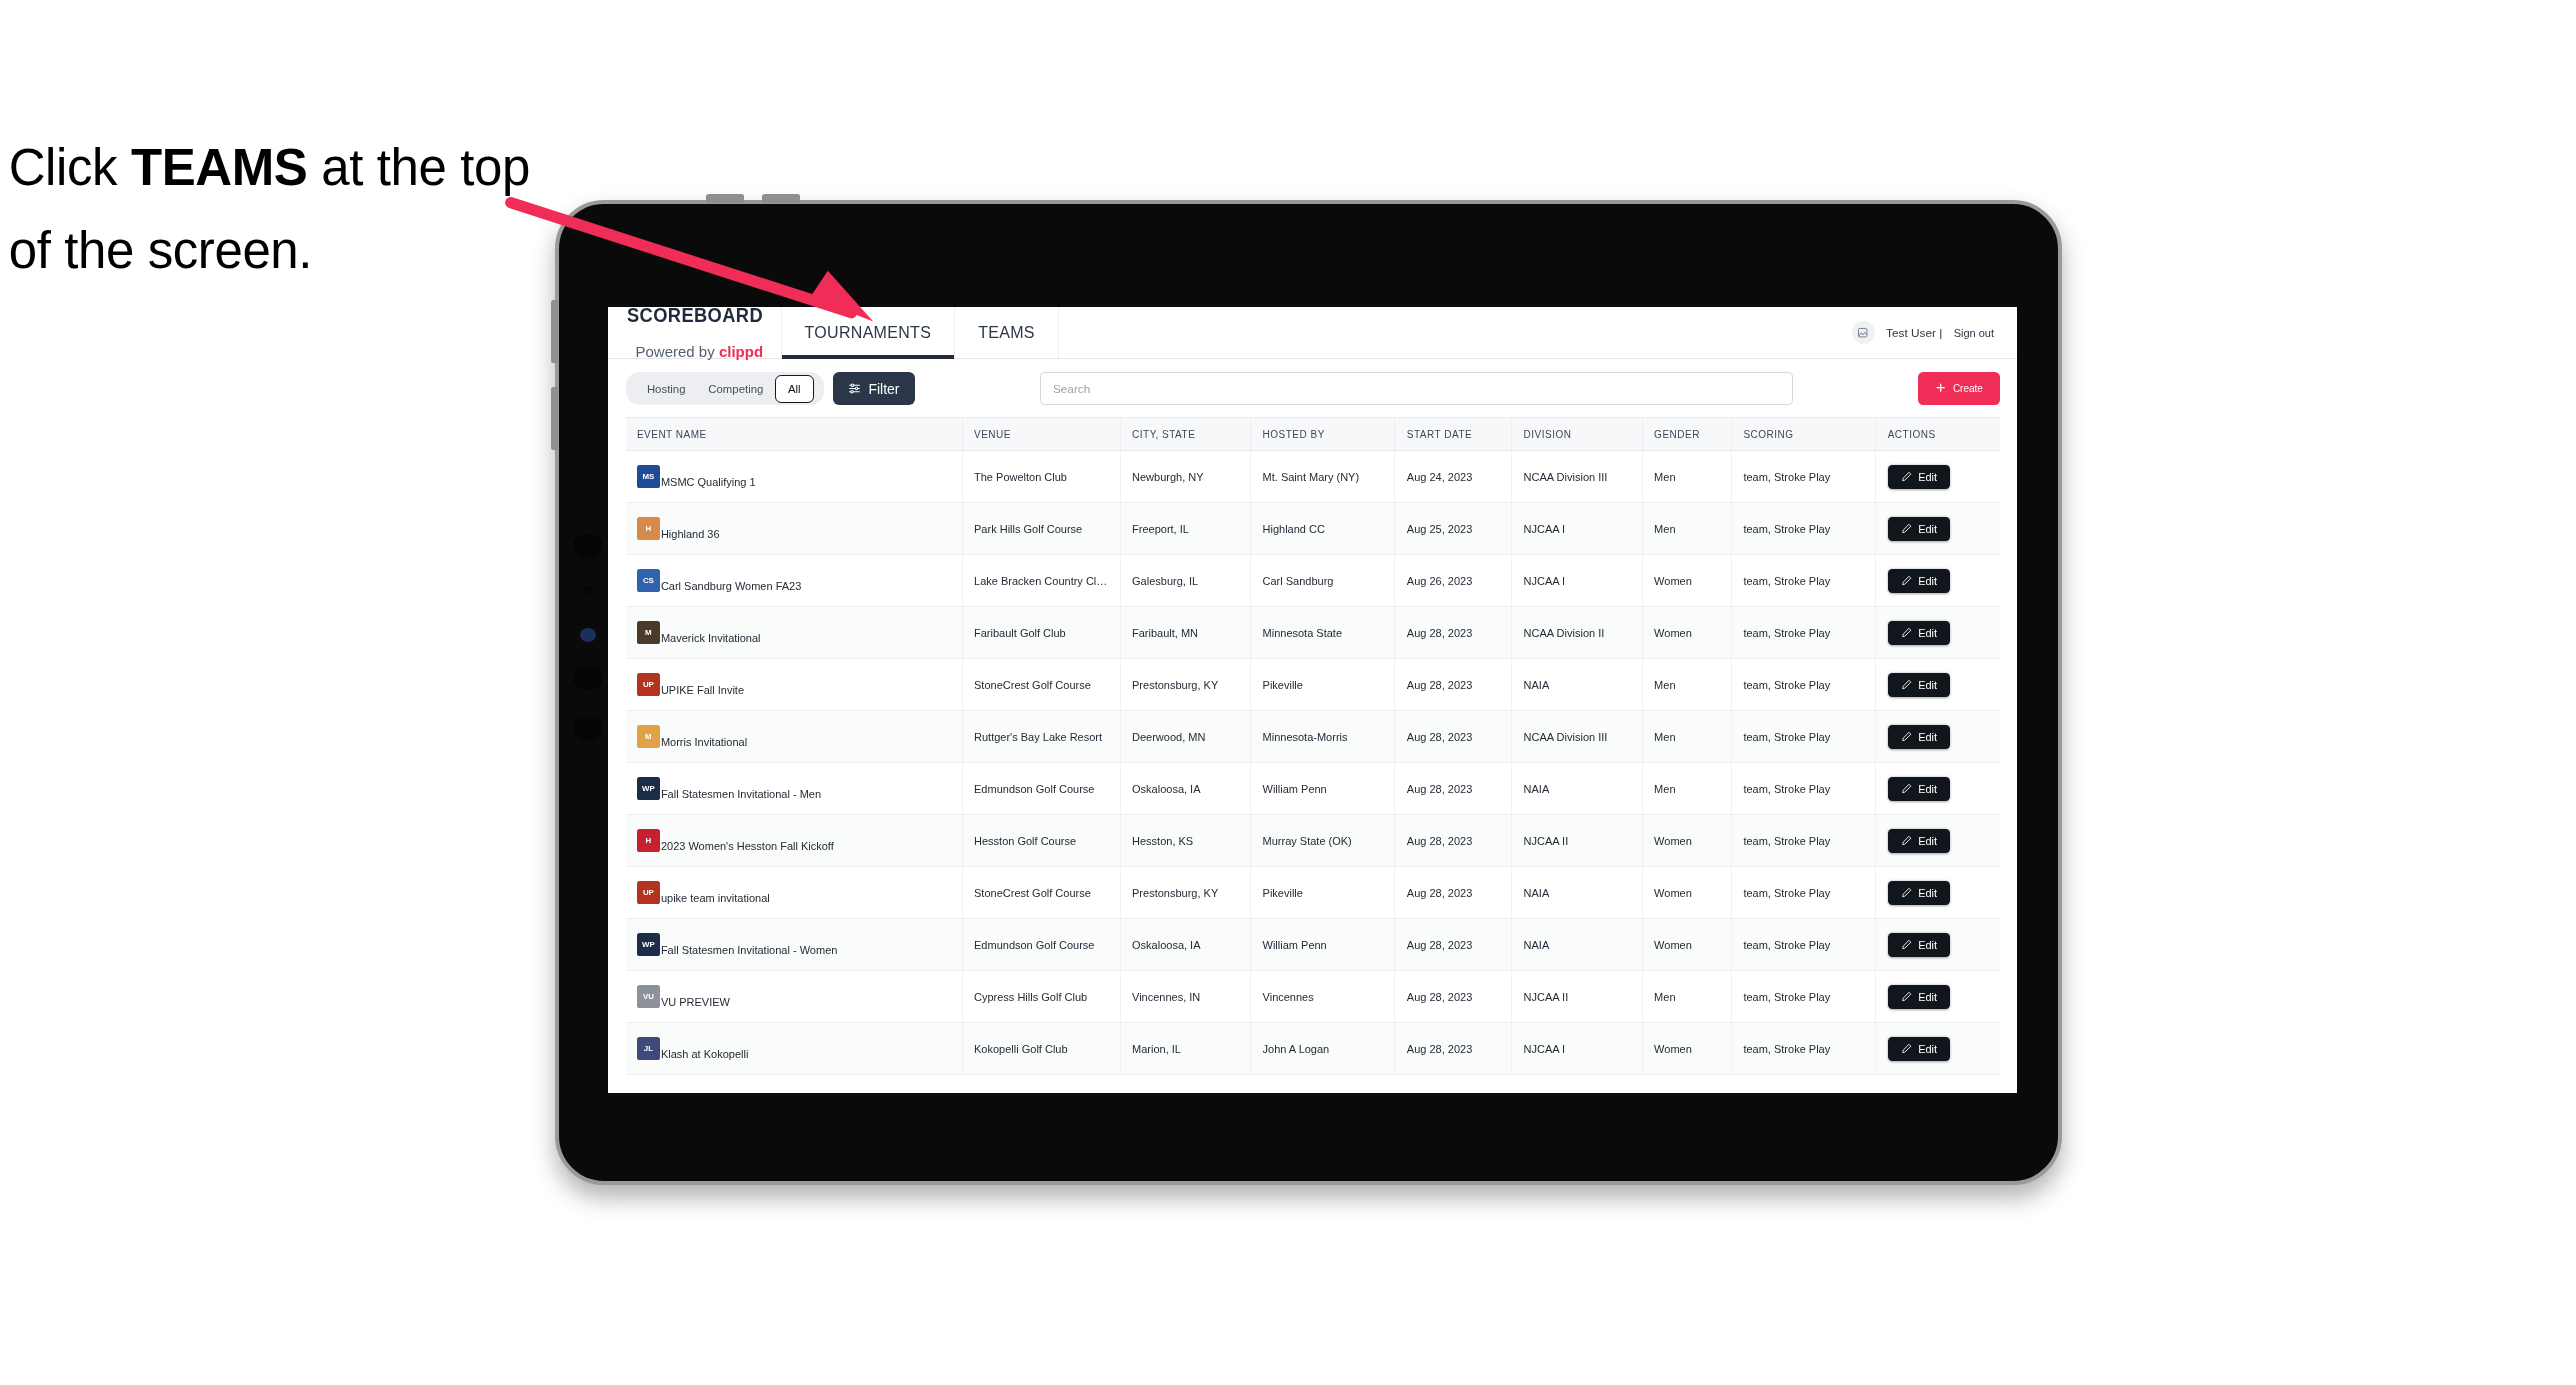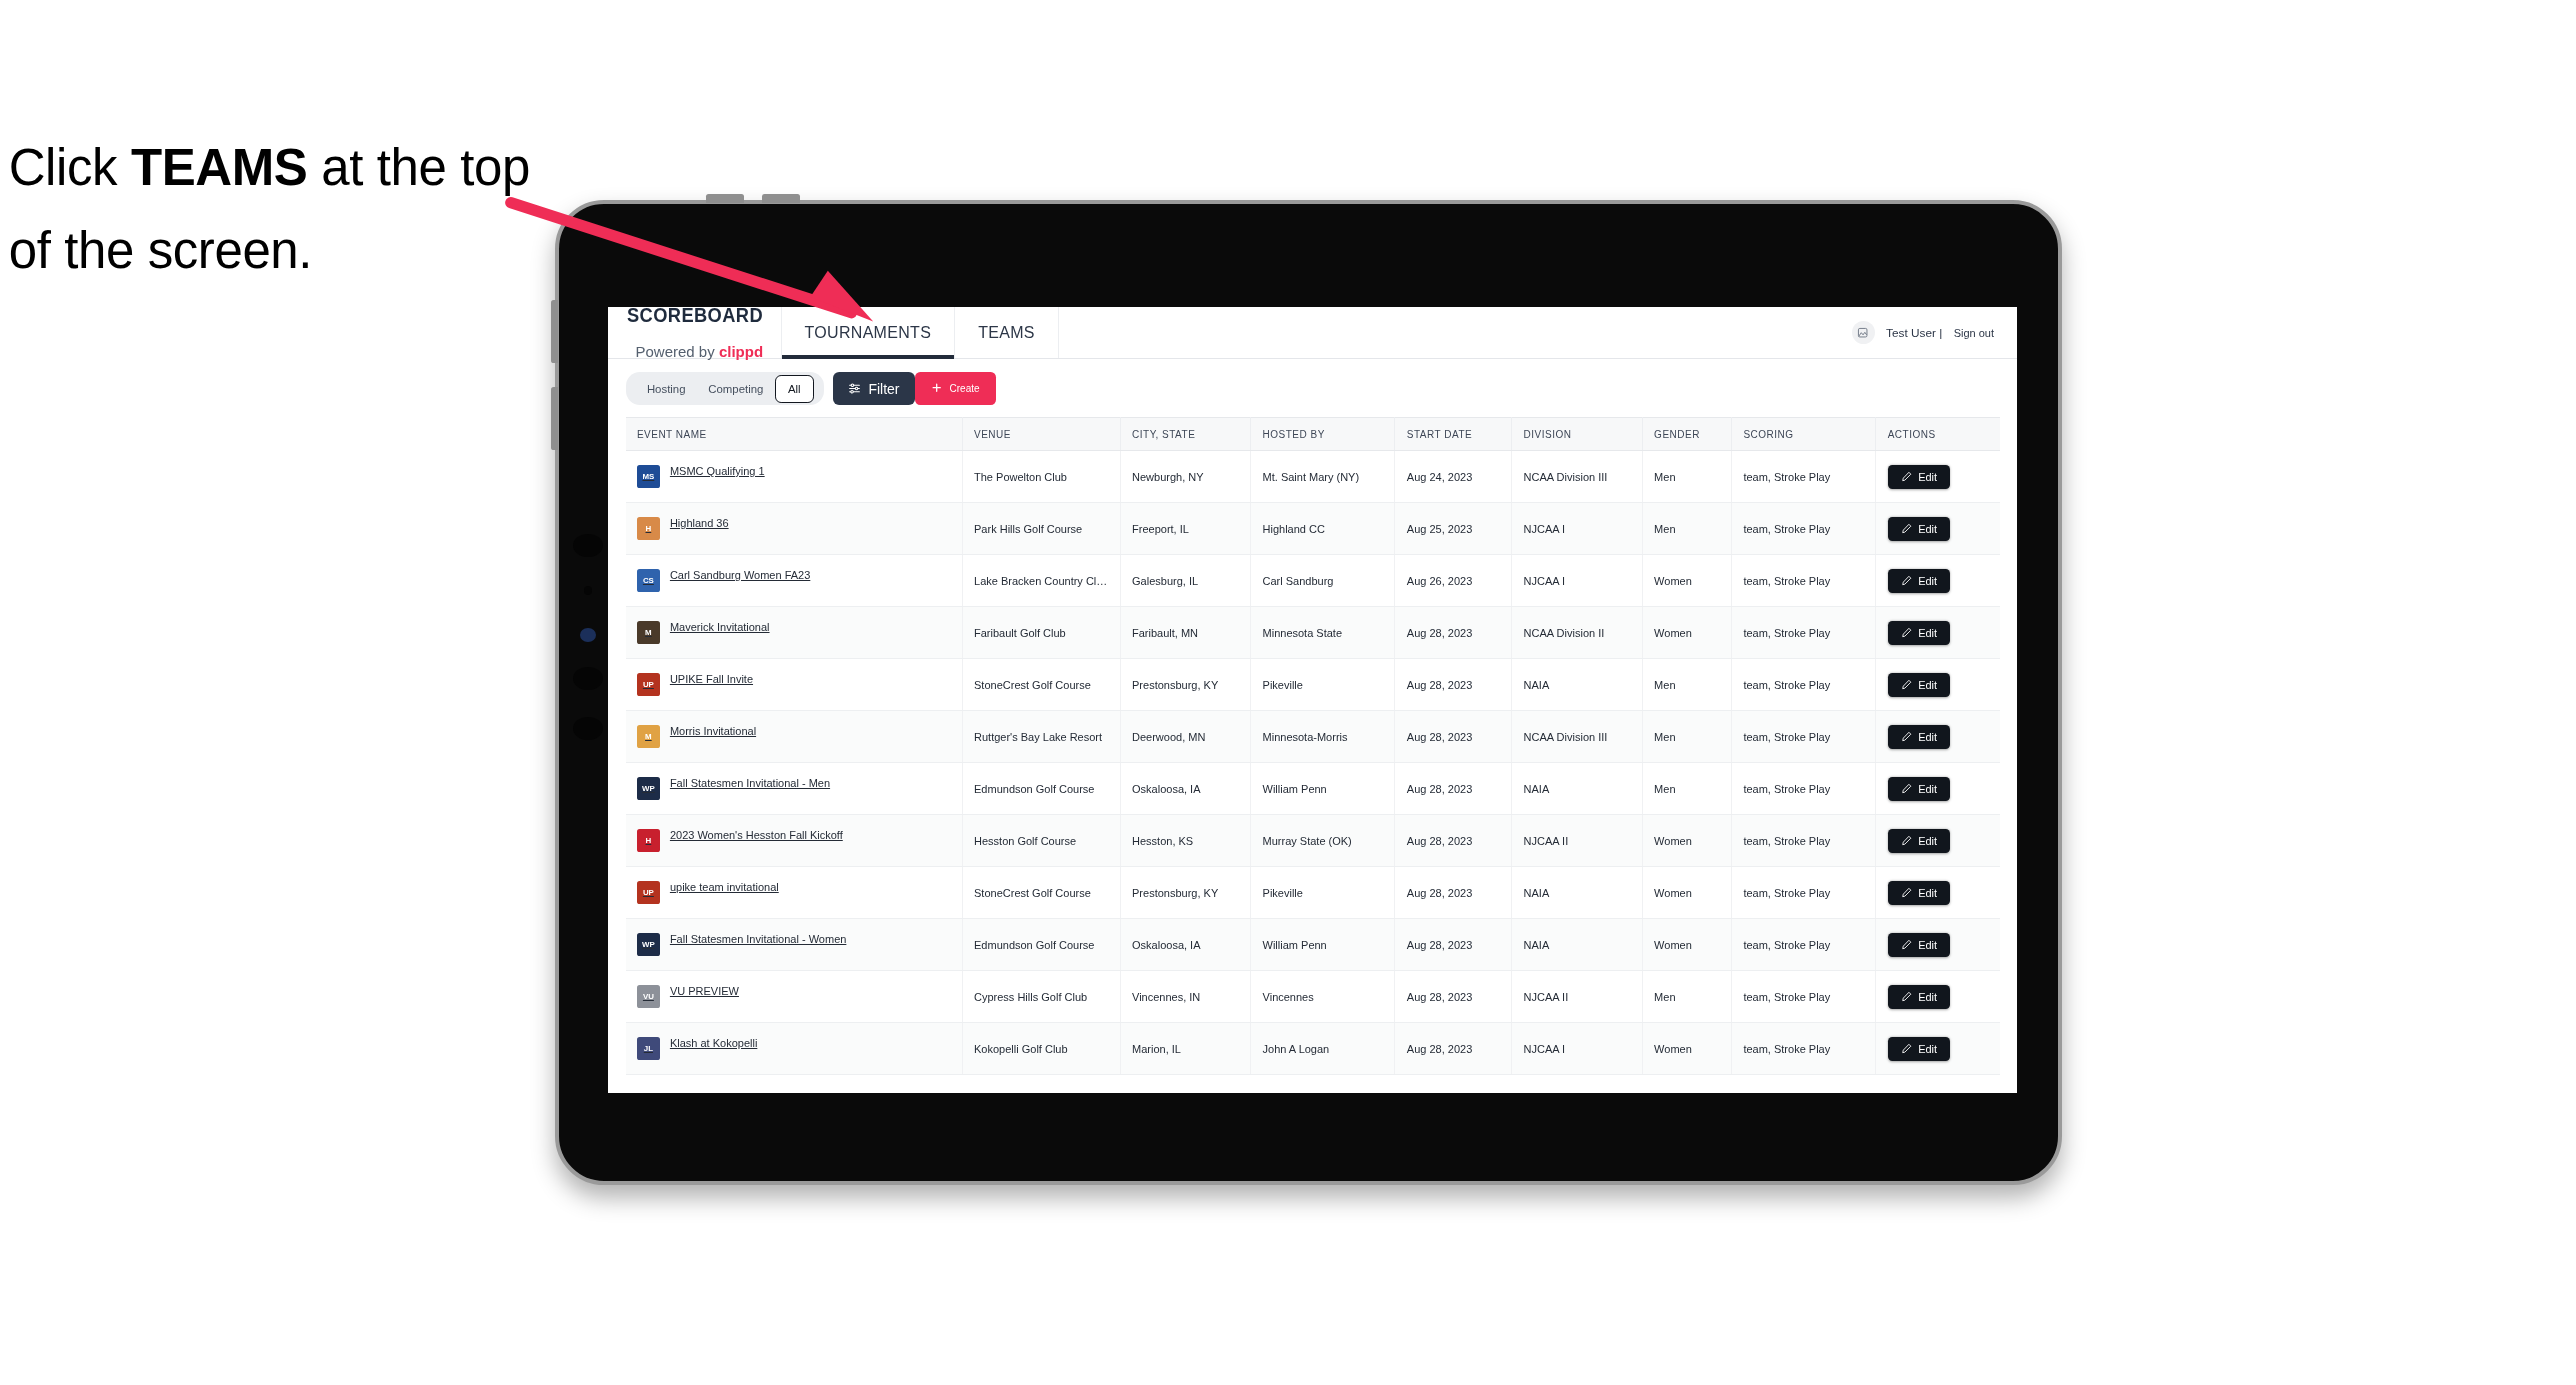--- a/index.html
+++ b/index.html
@@ -173,21 +173,21 @@
     padding: 10.5px 11.4px;
     border-bottom: 0.9px solid #edeff1;
     border-right: 0.9px solid #f0f1f3;
     white-space: nowrap; overflow: hidden; text-overflow: ellipsis;
     height: 52px;
   }
   tbody td:last-child { border-right: none; }
   tbody tr:nth-child(even) { background: #fafbfb; }
   tbody tr:nth-child(odd) { background: #ffffff; }
 
-  .evt-cell { display: flex; align-items: flex-start; gap: 10px; text-decoration: underline; }
+  .evt-cell { display: flex; align-items: flex-end; gap: 1px; }
   .logo {
     width: 23px; height: 23px; flex: 0 0 23px;
     border-radius: 2.6px;
     display: flex; align-items: center; justify-content: center;
     font-size: 7.9px; font-weight: 700; color: #fff;
     overflow: hidden; line-height: 1;
   }
   .edit-btn {
     display: inline-flex; align-items: center; gap: 6.1px;
     background: #11161d; color: #fff;
@@ -270,20 +270,23 @@
         <div class="filter-btn">
           <span class="filter-glyph">
             <svg width="13" height="13" viewBox="0 0 16 16" fill="none" stroke="#ffffff" stroke-width="1.3" stroke-linecap="round">
               <path d="M2 4h12M2 8h12M2 12h12"></path>
               <circle cx="5.5" cy="4" r="1.5" fill="#2b3648"></circle>
               <circle cx="10.5" cy="8" r="1.5" fill="#2b3648"></circle>
               <circle cx="5" cy="12" r="1.5" fill="#2b3648"></circle>
             </svg>
           </span>
           <span>Filter</span>
+        </div>
+        <div class="search-wrap">
+          <input class="search-input" type="text" placeholder="Search" style="">
         </div>
         <button class="create-btn">
           <span>
             <svg width="11.4" height="11.4" viewBox="0 0 16 16" fill="none" stroke="#ffffff" stroke-width="1.8" stroke-linecap="round">
               <path d="M8 3v10M3 8h10"></path>
             </svg>
           </span>
           <span>Create</span>
         </button>
       </div>

